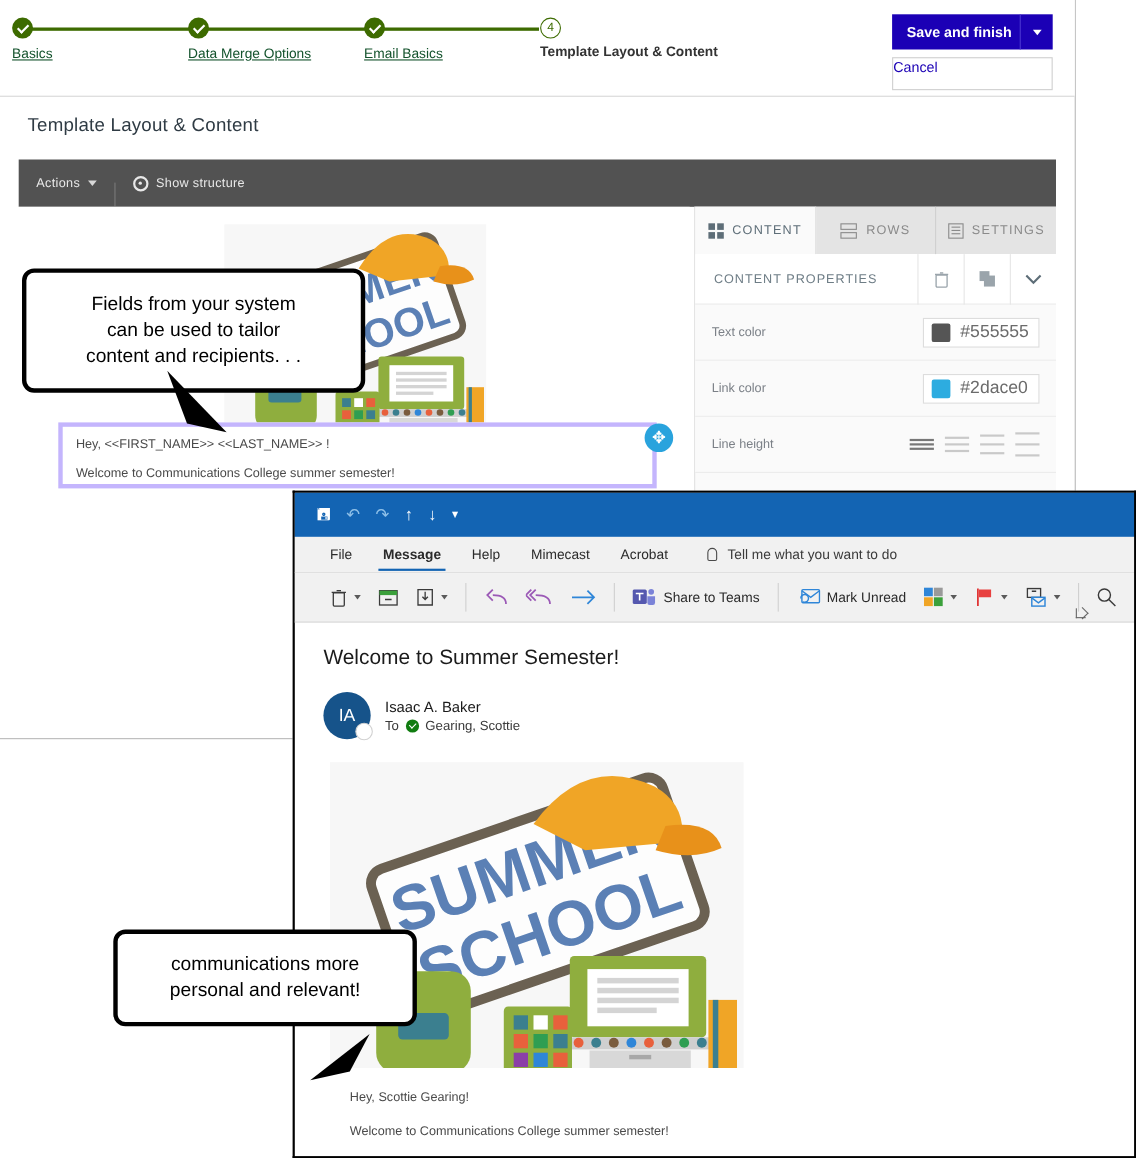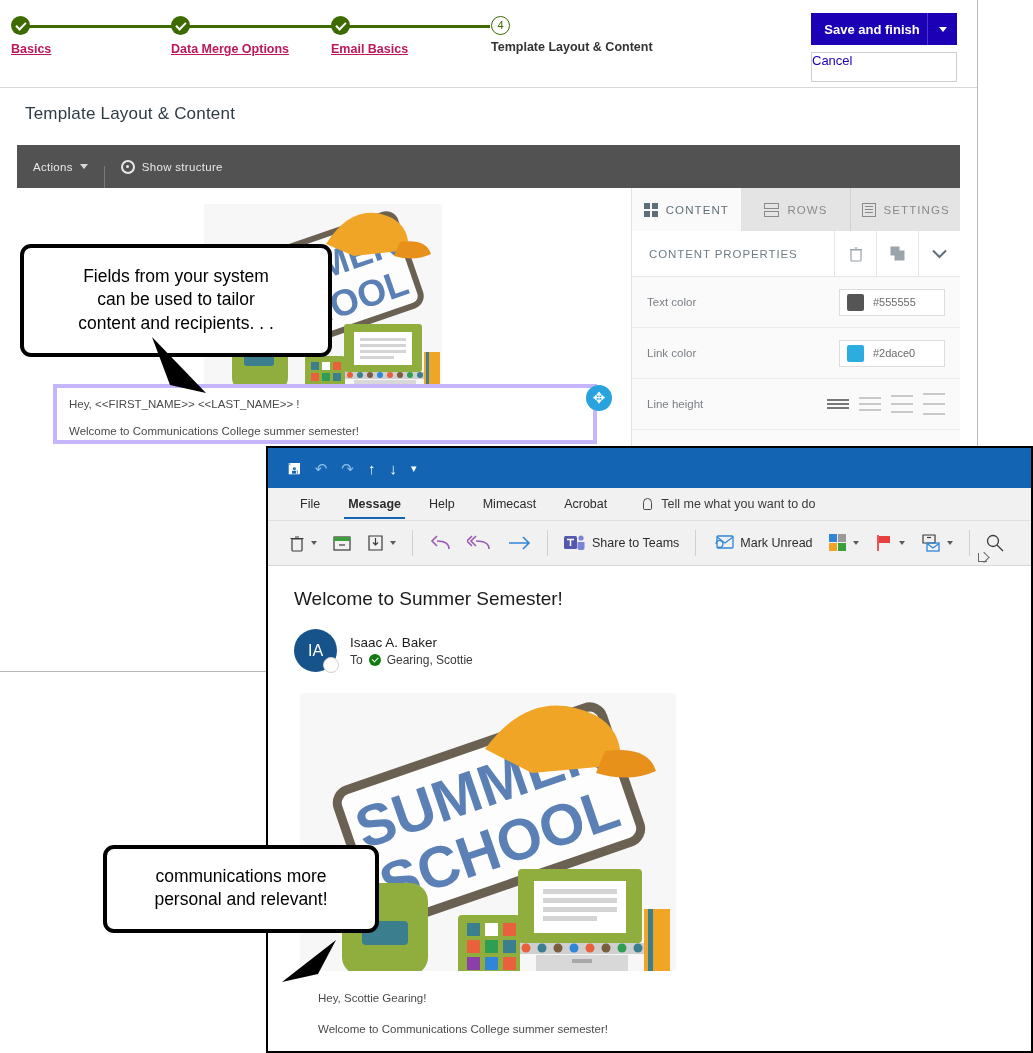--- a/index.html
+++ b/index.html
@@ -34,21 +34,21 @@
     width: 8px; height: 4px; border-left: 2px solid #fff; border-bottom: 2px solid #fff;
     transform: rotate(-45deg);
   }
   .step-dot.pending {
     background: #fff; border: 1.5px solid #3d6b00;
     color: #3d6b00; font-size: 11px; text-align: center; line-height: 16px;
   }
   .step-dot.pending::after { display: none; }
   .step-label {
     position: absolute; top: 26px; left: 0; white-space: nowrap;
-    font-size: 12.5px; color: #be185d; text-decoration: underline; cursor: pointer; font-weight: bold;
+    font-size: 12.5px; color: #14532d; text-decoration: underline; cursor: pointer;
   }
   .step-label.current {
     color: #333; text-decoration: none; font-weight: 600; font-size: 12.5px;
   }
 
   .wiz-actions { position: absolute; right: 20px; top: 13px; width: 146px; }
   .btn-primary {
     display: flex; align-items: center; height: 32px;
     background: #1a0dab; background: #1b00b5; color: #fff; border: none;
     font-size: 13px; font-weight: 700; cursor: pointer; width: 100%;
@@ -128,21 +128,21 @@
     color: #6e7d86; letter-spacing: .9px; }
   .ph-btn { width: 42px; height: 46px; display: flex; align-items: center;
     justify-content: center; border-left: 1px solid #e6e6e6; cursor: pointer;
     color: #9aa4ab; }
   .prop-row { height: 51px; display: flex; align-items: center; padding: 0 15px;
     border-bottom: 1px solid #ececec; background: #fafafa; }
   .prop-label { flex: 1; font-size: 11.5px; color: #7b8087; }
   .color-field { display: flex; align-items: center; gap: 9px; width: 106px;
     height: 27px; background: #fff; border: 1px solid #ddd; padding: 0 7px; cursor: pointer; }
   .sw { width: 17px; height: 17px; border-radius: 2px; }
-  .color-val { font-size: 11px; color: #6b6b6b; }
+  .color-val { font-size: 16px; color: #6b6b6b; }
   .lh-opts { display: flex; gap: 10px; align-items: center; }
   .lh { width: 22px; cursor: pointer; }
   .lh i { display: block; height: 2px; background: #c9c9c9; }
   .lh.sel i { background: #777; }
 
   
   .bubble { position: absolute; background: #fff; border: 4px solid #000;
     border-radius: 11px; text-align: center; font-size: 17.5px; color: #000;
     line-height: 1.33; z-index: 40; }
   .bubble-1 { left: 20px; top: 244px; width: 312px; padding: 17px 14px 18px; }
@@ -163,21 +163,21 @@
     gap: 0px; padding-left: 18px; border-bottom: 1px solid #e0e0e0; }
   .ol-menu-item { font-size: 12.5px; color: #2b2b2b; padding: 0 14px; height: 33px;
     line-height: 33px; cursor: pointer; position: relative; }
   .ol-menu-item.active { font-weight: 600; }
   .ol-menu-item.active::after { content: ""; position: absolute; left: 10px; right: 10px;
     bottom: 2px; height: 2px; background: #1364b3; }
   .tellme { display: flex; align-items: center; gap: 9px; margin-left: 22px;
     font-size: 12.5px; color: #3a3a3a; }
   .bulb { width: 9px; height: 12px; border: 1.4px solid #4a4a4a; border-radius: 5px 5px 2px 2px; }
   .ol-ribbon { height: 45px; background: #f1f1f1; display: flex; align-items: center;
-    padding-left: 14px; gap: 2px; border-bottom: 1px solid #d8d8d8; position: relative; }
+    padding-left: 14px; gap: 2px; border-bottom: 1px solid #d8d8d8; position: relative; justify-content: center; }
   .rb { display: flex; align-items: center; gap: 6px; padding: 0 7px; height: 38px;
     cursor: pointer; font-size: 12.5px; color: #2b2b2b; }
   .rb-sep { width: 1px; height: 26px; background: #d0d0d0; margin: 0 7px; }
   .mini-caret { width: 0; height: 0; border-left: 3.5px solid transparent;
     border-right: 3.5px solid transparent; border-top: 4px solid #5a5a5a; }
   .launcher { position: absolute; right: 46px; bottom: 3px; width: 9px; height: 9px;
     border-left: 1.3px solid #666; border-bottom: 1.3px solid #666; }
   .launcher::after { content: ""; position: absolute; left: 1px; top: -1px; width: 7px;
     height: 7px; border-top: 1.3px solid #666; border-right: 1.3px solid #666;
     transform: rotate(45deg) translate(1px,1px); }

